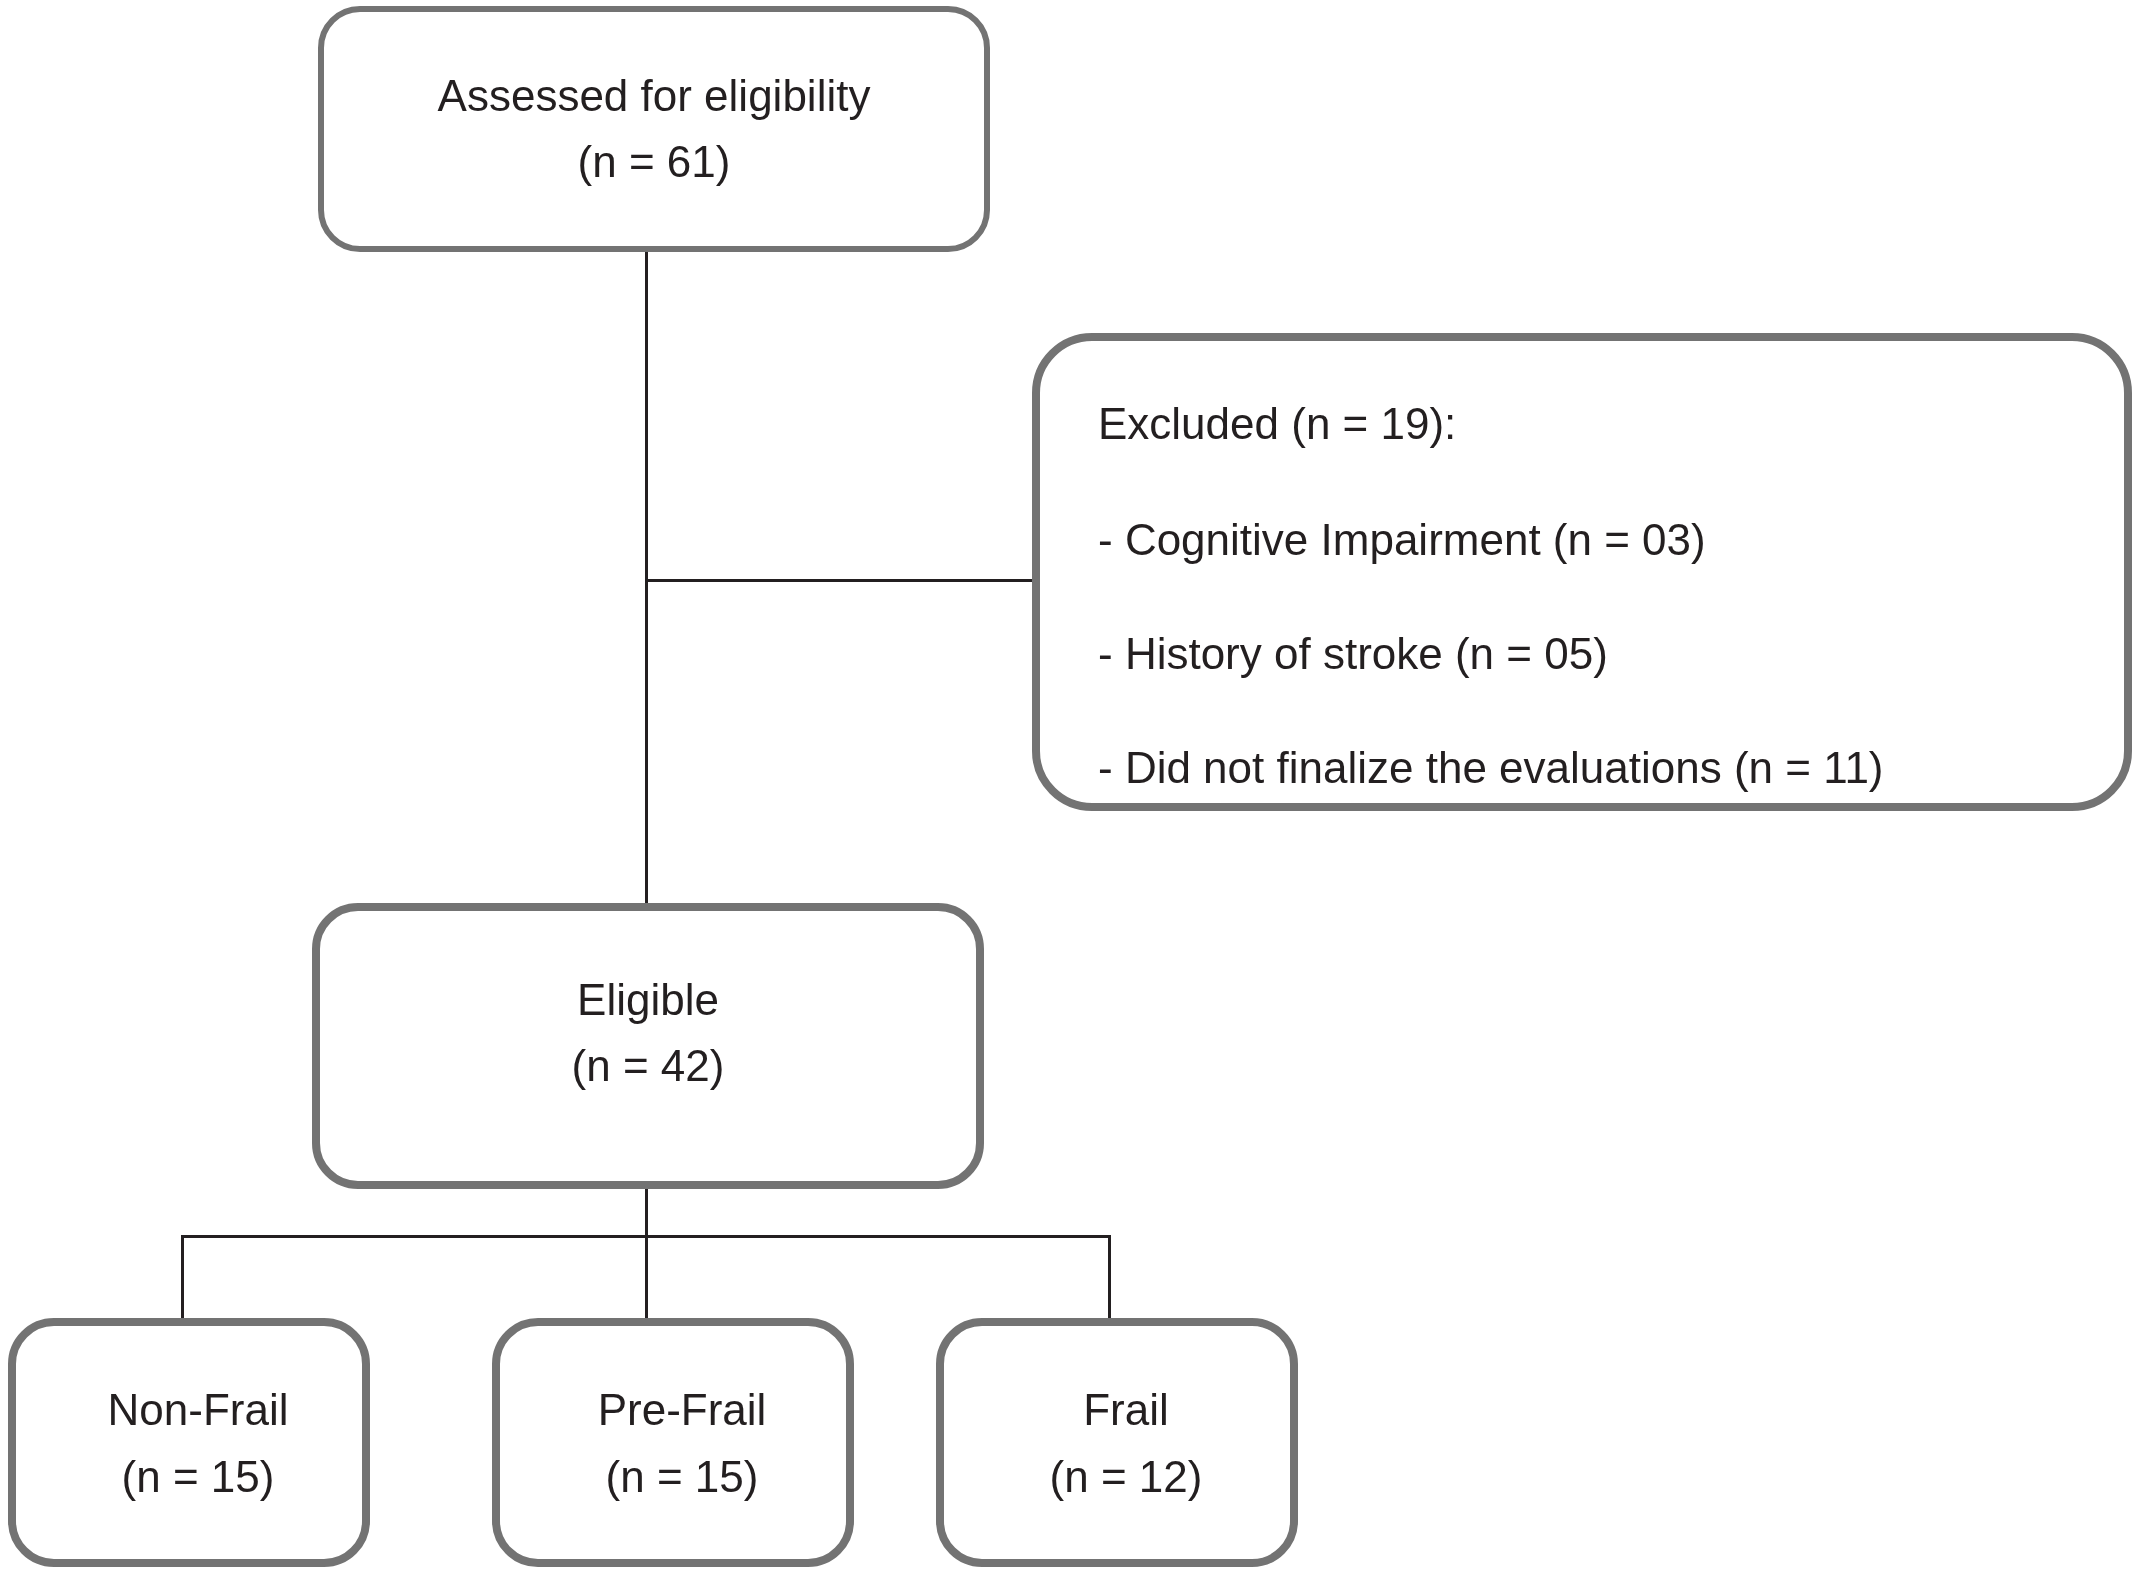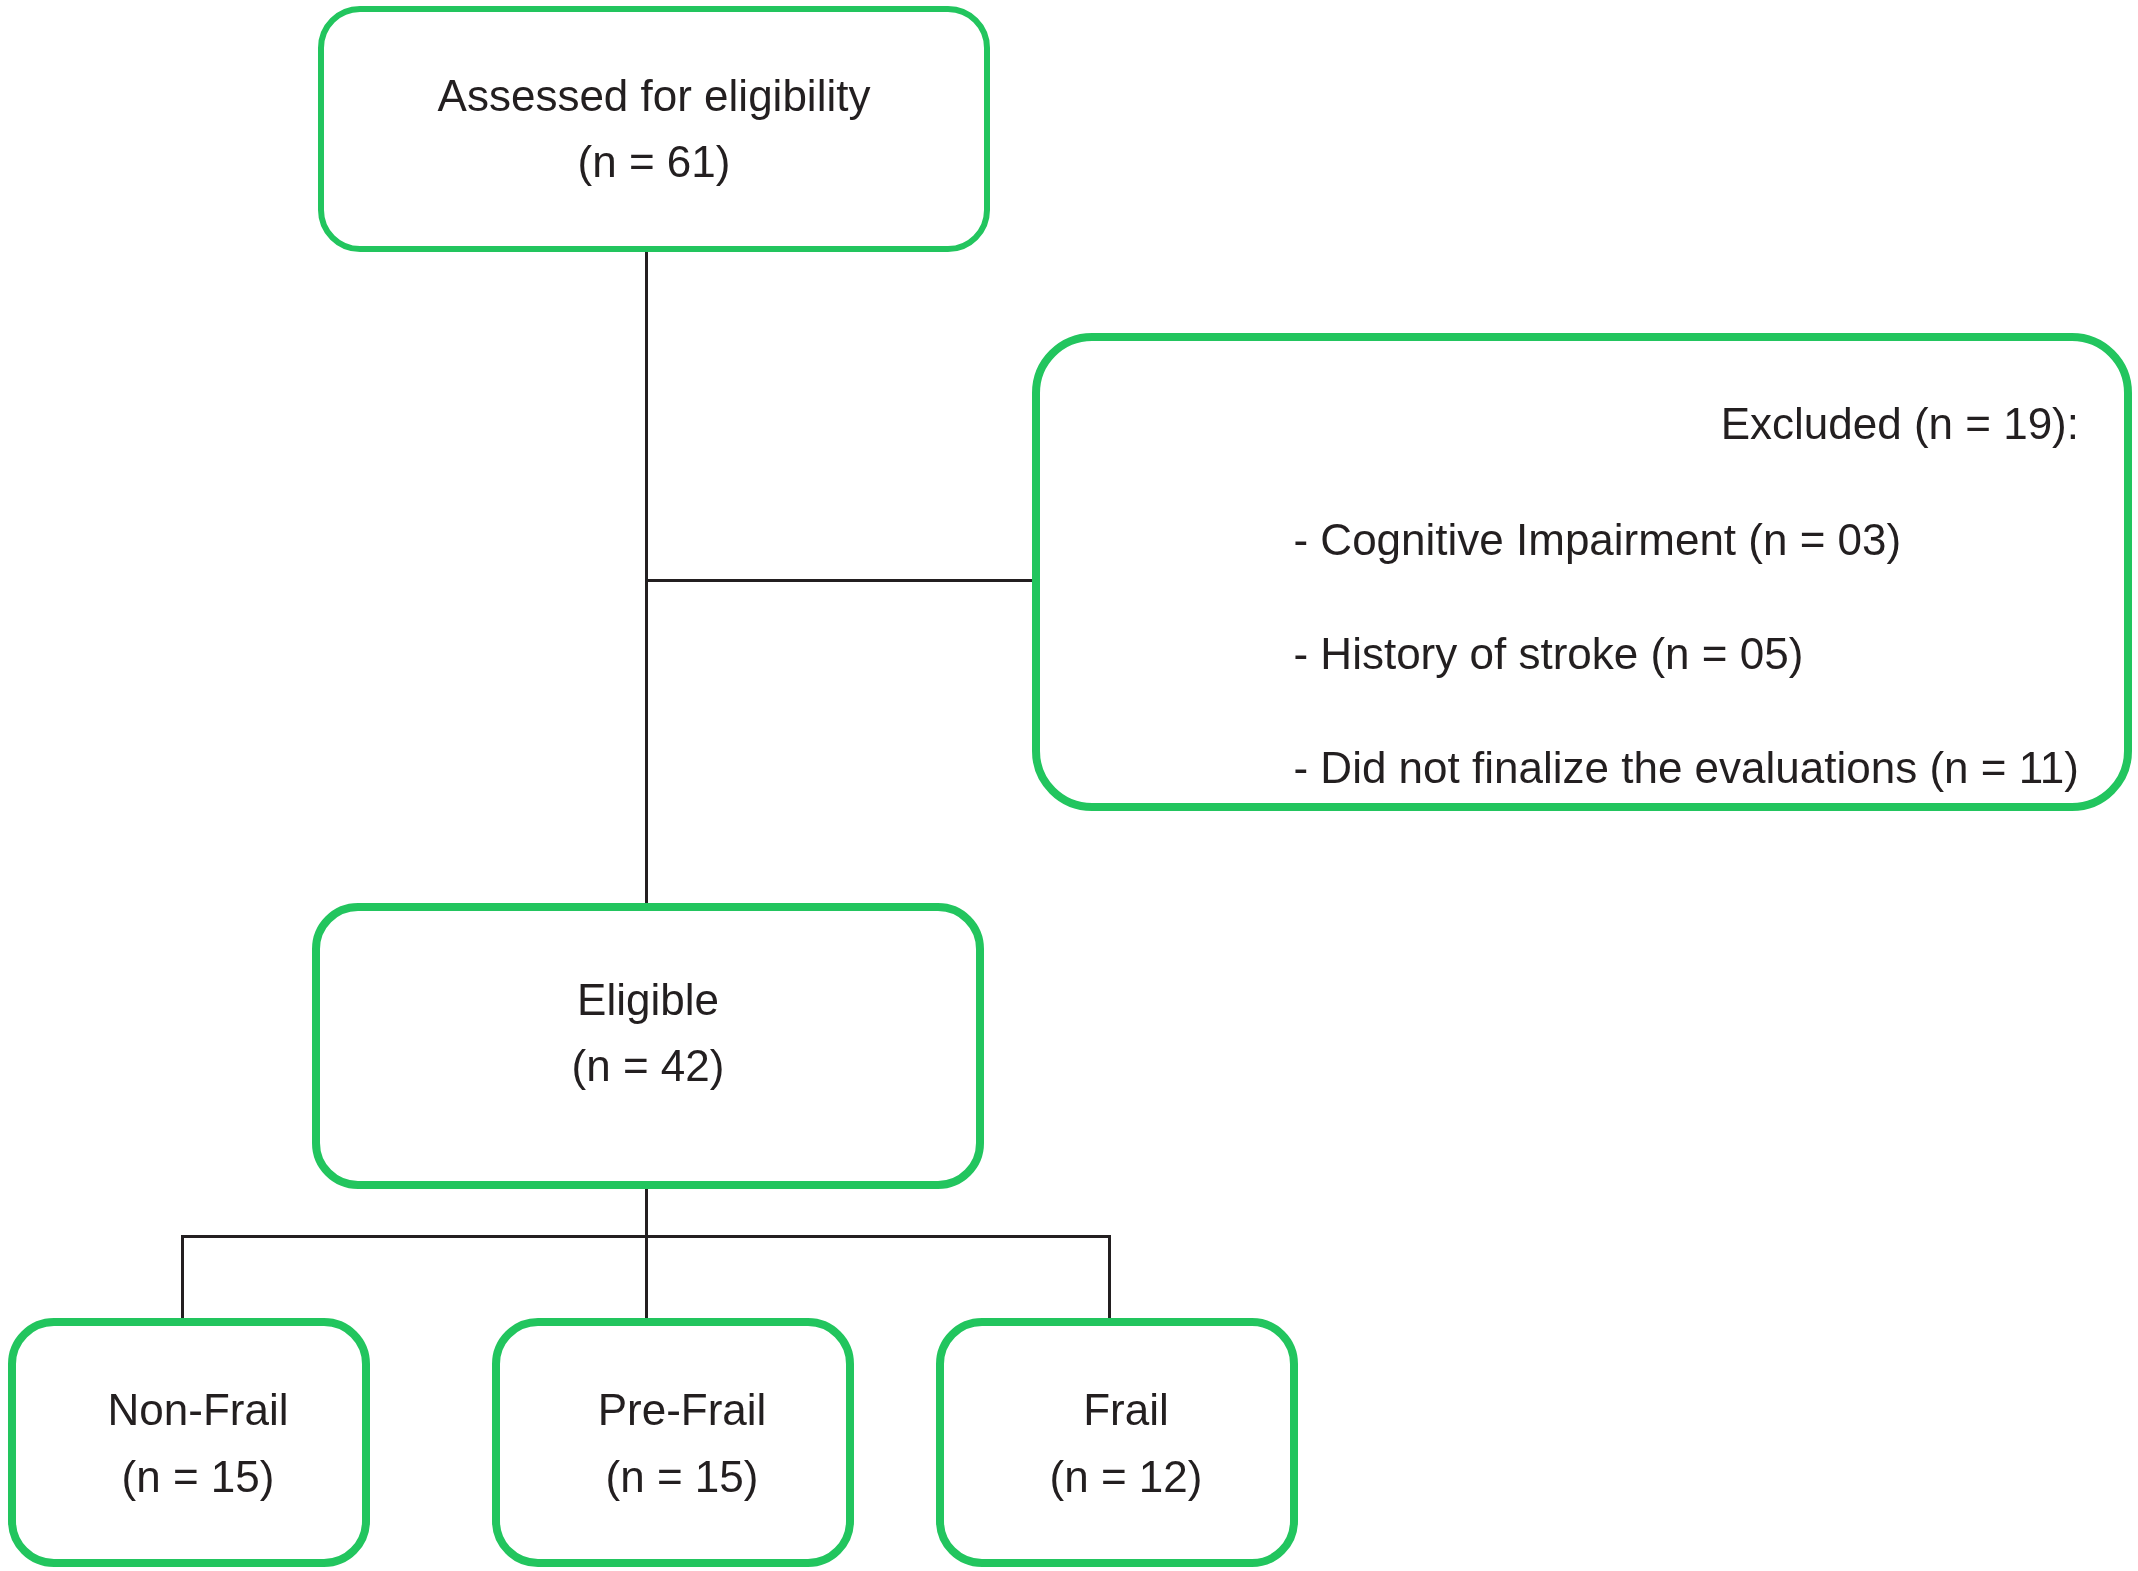--- a/index.html
+++ b/index.html
@@ -12,21 +12,21 @@
     width: 2138px;
     height: 1571px;
     background: #ffffff;
     font-family: "Liberation Sans", "DejaVu Sans", sans-serif;
     color: #231f20;
     overflow: hidden;
   }
   .box {
     position: absolute;
     box-sizing: border-box;
-    border: 8px solid #22c55e;
+    border: 8px solid #737373;
     background: #ffffff;
     display: flex;
     flex-direction: column;
     align-items: center;
     justify-content: center;
     text-align: center;
     font-size: 44px;
     line-height: 66px;
     z-index: 2;
   }
@@ -35,21 +35,21 @@
     width: 672px; height: 246px;
     border-radius: 42px;
     border-width: 6px;
   }
   .box-excluded {
     left: 1032px; top: 333px;
     width: 1100px; height: 478px;
     border-radius: 60px;
     justify-content: flex-start;
     padding: 50px 45px 40px 58px;
-    align-items: flex-end;
+    align-items: flex-start;
     text-align: left;
   }
   .box-excluded .excl-title {
     text-align: center;
     margin-bottom: 50px;
   }
   .box-excluded .excl-items {
     display: flex;
     flex-direction: column;
     gap: 48px;

